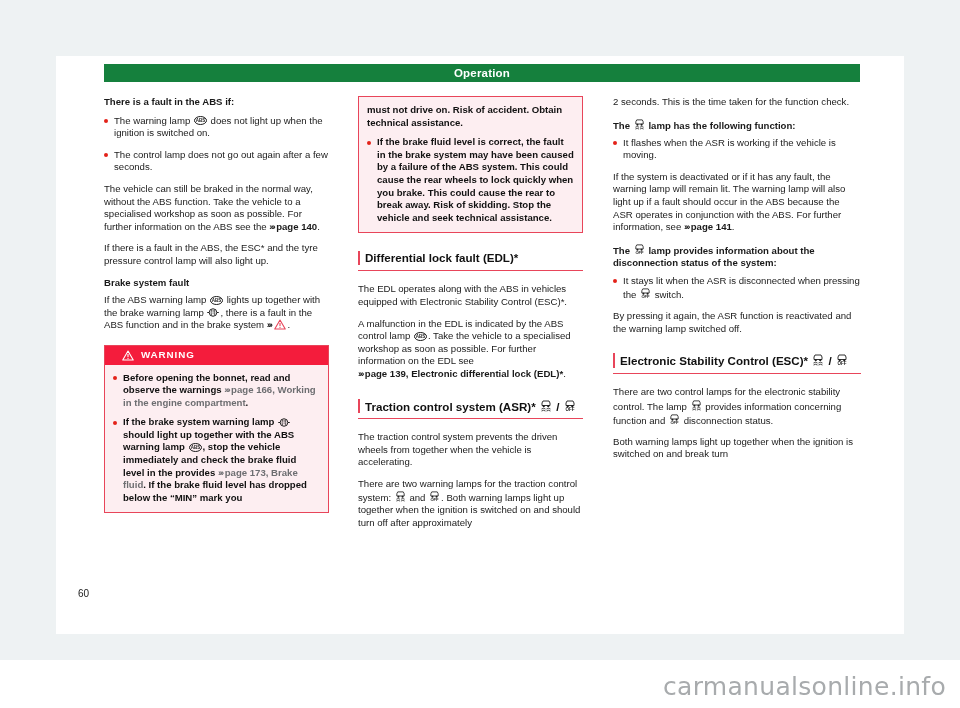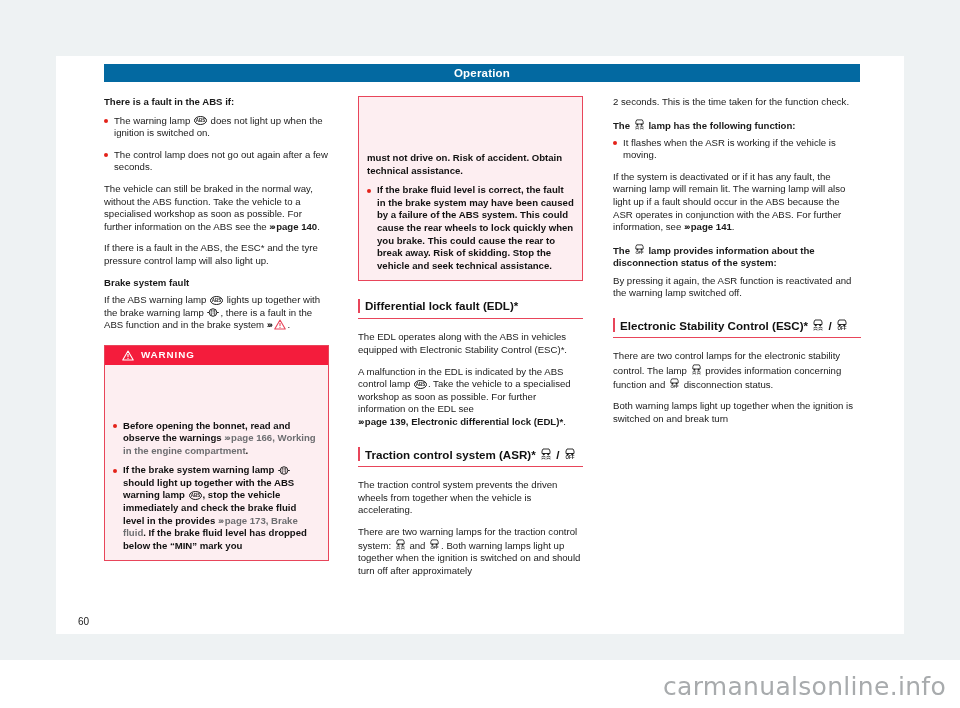--- a/index.html
+++ b/index.html
@@ -37,34 +37,34 @@
     background: #ffffff;
   }
 
   
   #header-bar {
     position: absolute;
     left: 104px;
     top: 64px;
     width: 756px;
     height: 18px;
-    background: #0369a1;
+    background: #15803d;
     color: #ffffff;
     font-size: 11.5px;
     font-weight: bold;
     line-height: 18px;
     text-align: center;
     letter-spacing: .2px;
   }
 
   
   #page-number {
     position: absolute;
     left: 58px;
-    top: 616px;
+    top: 588px;
     font-size: 10px;
     color: #1a1a1a;
     padding-left: 20px;
   }
 
   
   #watermark {
     position: absolute;
     right: 14px;
     top: 672px;
@@ -151,21 +151,20 @@
     display: flex;
     align-items: center;
     gap: 6px;
   }
   .warning-body {
     padding: 7px 8px 8px 8px;
     font-weight: bold;
     font-size: 9.6px;
     line-height: 12.6px;
     color: #111;
-    margin-top: 48px;
   }
   .warning-body .bullet { margin-bottom: 7px; }
   .warning-body .bullet:last-child { margin-bottom: 0; }
   .warning-body p { margin-bottom: 7px; }
   .warning-body p:last-child { margin-bottom: 0; }
 
   
   .warning-box.cont { margin-top: 0; }
 
   
@@ -392,20 +391,31 @@
       <span>The</span>
       <span class="ico"><svg width="11" height="12" viewBox="0 0 24 26">
             <path d="M4 8 L6 4 L18 4 L20 8 L20 13 L4 13 Z" fill="none" stroke="#1a1a1a" stroke-width="1.8"></path>
             <circle cx="7.5" cy="14.5" r="2.2" fill="#1a1a1a"></circle>
             <circle cx="16.5" cy="14.5" r="2.2" fill="#1a1a1a"></circle>
             <text x="12" y="24" font-size="9" font-family="Liberation Sans, sans-serif" font-weight="bold" text-anchor="middle" fill="#1a1a1a">OFF</text>
           </svg></span>
       <span>lamp provides information about the disconnection status of the system:</span>
     </p>
 
+    <div class="bullet">
+      <span class="dot"></span>
+      <span>It stays lit when the ASR is disconnected when pressing the</span>
+      <span class="ico"><svg width="11" height="12" viewBox="0 0 24 26">
+            <path d="M4 8 L6 4 L18 4 L20 8 L20 13 L4 13 Z" fill="none" stroke="#1a1a1a" stroke-width="1.8"></path>
+            <circle cx="7.5" cy="14.5" r="2.2" fill="#1a1a1a"></circle>
+            <circle cx="16.5" cy="14.5" r="2.2" fill="#1a1a1a"></circle>
+            <text x="12" y="24" font-size="9" font-family="Liberation Sans, sans-serif" font-weight="bold" text-anchor="middle" fill="#1a1a1a">OFF</text>
+          </svg></span>
+      <span>switch.</span>
+    </div>
 
     <p>By pressing it again, the ASR function is reactivated and the warning lamp switched off.</p>
 
     <div class="section-head">
       <span>Electronic Stability Control (ESC)*</span>
       <span class="ico"><svg width="12" height="13" viewBox="0 0 24 26">
             <path d="M4 8 L6 4 L18 4 L20 8 L20 13 L4 13 Z" fill="none" stroke="#1a1a1a" stroke-width="1.8"></path>
             <circle cx="7.5" cy="14.5" r="2.2" fill="#1a1a1a"></circle>
             <circle cx="16.5" cy="14.5" r="2.2" fill="#1a1a1a"></circle>
             <path d="M3 20 Q7 17 11 20" fill="none" stroke="#1a1a1a" stroke-width="1.6"></path>

